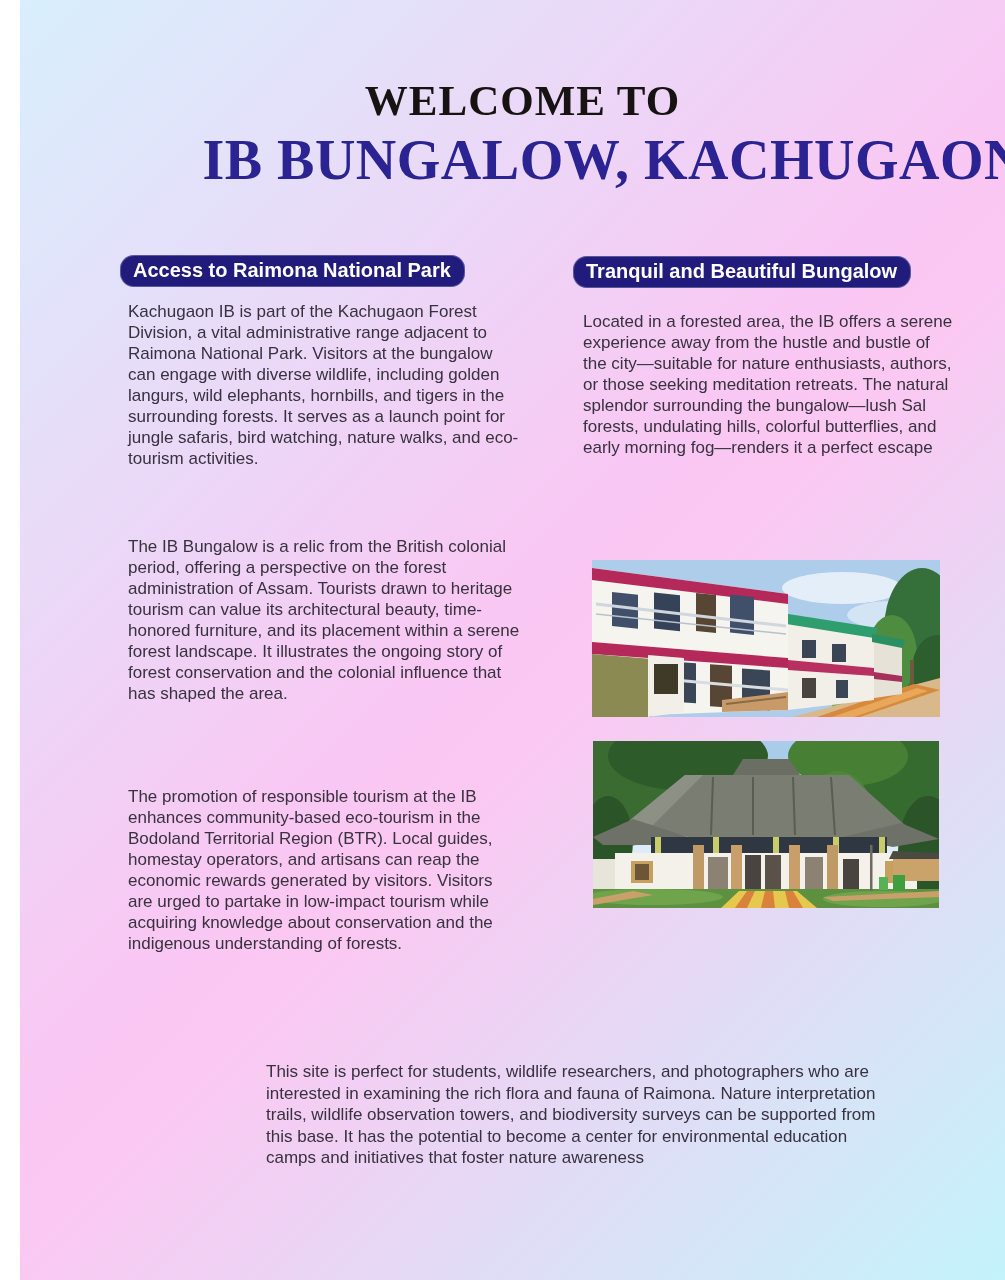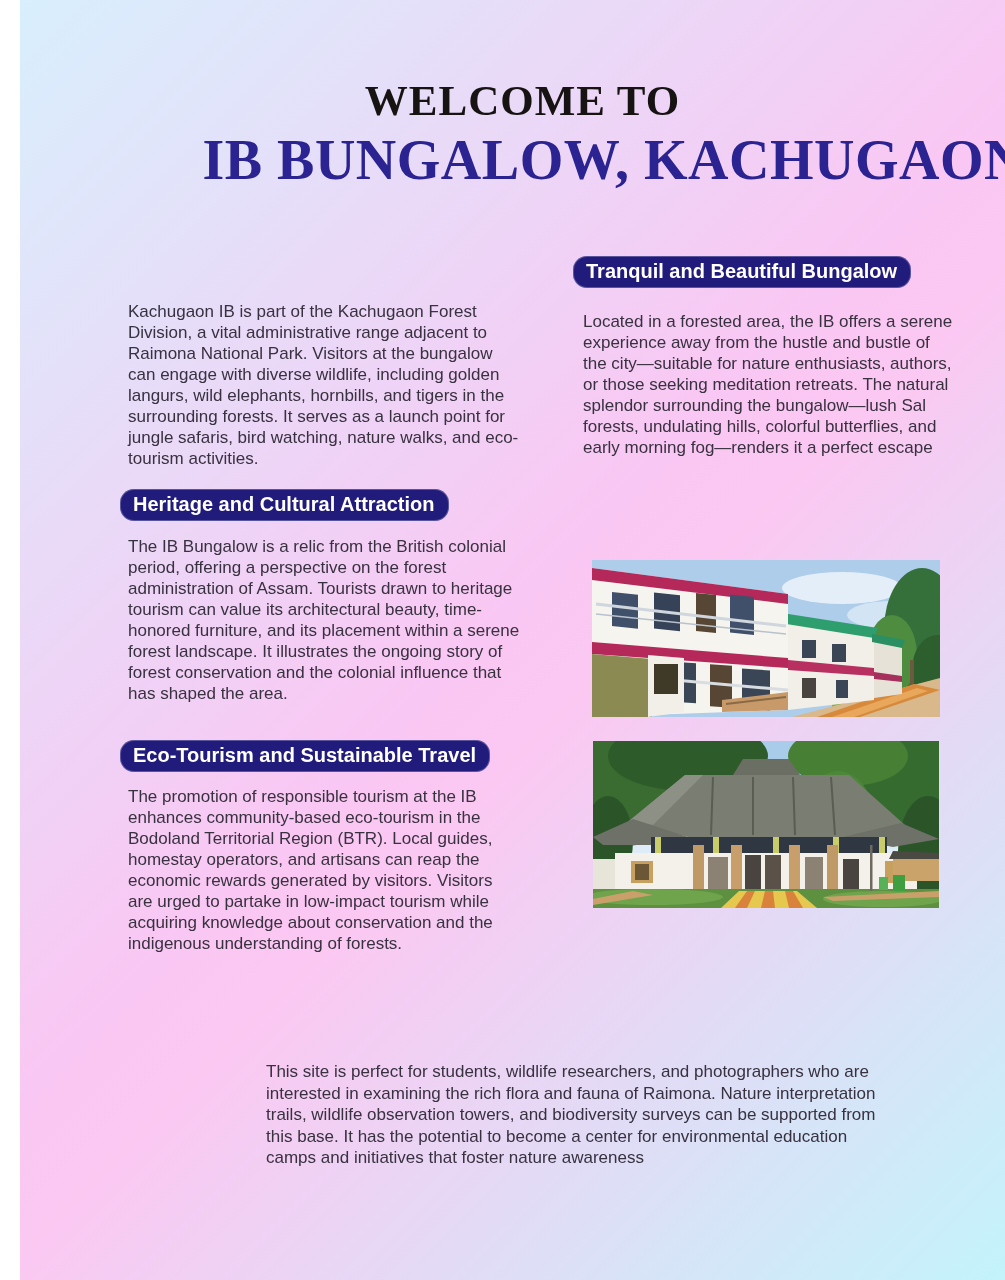--- a/index.html
+++ b/index.html
@@ -51,26 +51,25 @@
   .photo svg { display: block; }
 </style>
 </head>
 <body>
 
 <div class="poster">
 
   <div class="welcome">WELCOME TO</div>
   <div class="main-title">IB BUNGALOW, KACHUGAON</div>
 
+  <div class="pill" style="top:255px; left:100px;">Access to Raimona National Park</div>
   <div class="body-text" style="top:301px; left:108px; width:392px;">Kachugaon IB is part of the Kachugaon Forest Division, a vital administrative range adjacent to Raimona National Park. Visitors at the bungalow can engage with diverse wildlife, including golden langurs, wild elephants, hornbills, and tigers in the surrounding forests. It serves as a launch point for jungle safaris, bird watching, nature walks, and eco-tourism activities.</div>
 
-  <div class="pill" style="top:489px; left:100px;">Heritage and Cultural Attraction</div>
   <div class="body-text" style="top:536px; left:108px; width:392px;">The IB Bungalow is a relic from the British colonial period, offering a perspective on the forest administration of Assam. Tourists drawn to heritage tourism can value its architectural beauty, time-honored furniture, and its placement within a serene forest landscape. It illustrates the ongoing story of forest conservation and the colonial influence that has shaped the area.</div>
 
-  <div class="pill" style="top:740px; left:100px;">Eco-Tourism and Sustainable Travel</div>
   <div class="body-text" style="top:786px; left:108px; width:392px;">The promotion of responsible tourism at the IB enhances community-based eco-tourism in the Bodoland Territorial Region (BTR). Local guides, homestay operators, and artisans can reap the economic rewards generated by visitors. Visitors are urged to partake in low-impact tourism while acquiring knowledge about conservation and the indigenous understanding of forests.</div>
 
   <div class="pill" style="top:256px; left:553px;">Tranquil and Beautiful Bungalow</div>
   <div class="body-text" style="top:311px; left:563px; width:372px;">Located in a forested area, the IB offers a serene experience away from the hustle and bustle of the city—suitable for nature enthusiasts, authors, or those seeking meditation retreats. The natural splendor surrounding the bungalow—lush Sal forests, undulating hills, colorful butterflies, and early morning fog—renders it a perfect escape</div>
 
   <figure class="photo" style="top:560px; left:572px; width:348px; height:157px; margin:0;" role="img" aria-label="Two-storey white IB bungalow buildings with magenta trim bands and green roofs beside a paved brick path lined with trees">
     <svg width="348" height="157" viewBox="0 0 348 157">
 
       <rect x="0" y="0" width="348" height="157" fill="#aecdea"></rect>
       <ellipse cx="250" cy="28" rx="60" ry="16" fill="#e9f2fb" opacity="0.9"></ellipse>

